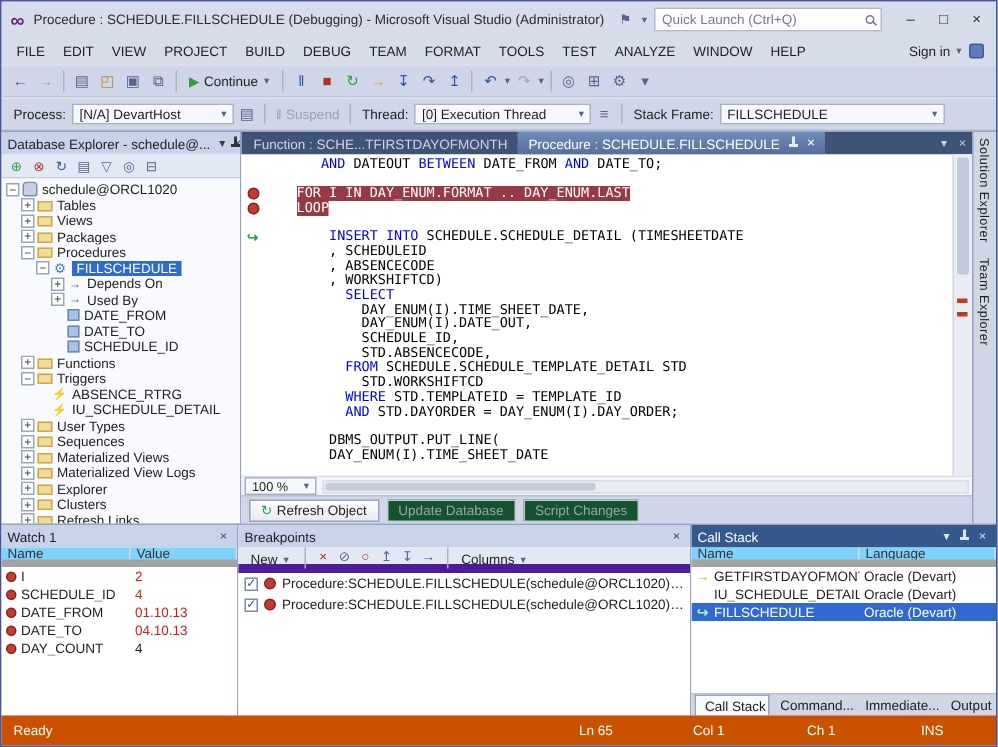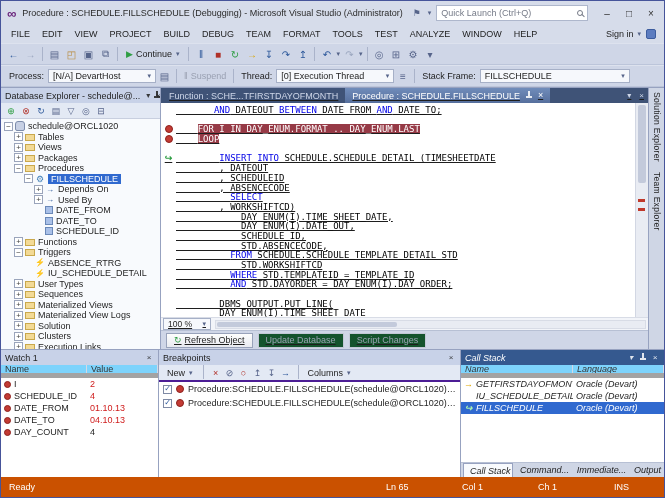--- a/index.html
+++ b/index.html
@@ -63,29 +63,29 @@
   .expander-spacer{width:11px;min-width:11px;display:inline-block;}
   .ti{width:10px;min-width:10px;height:9px;margin-right:3px;display:inline-flex;align-items:center;justify-content:center;font-size:8px;}
   .ti-db{background:#c7d0e4;border:1px solid #7d8cab;border-radius:3px 3px 2px 2px;height:10px;}
   .ti-folder{background:#f3da96;border:1px solid #c9a84c;height:7px;margin-top:1px;}
   .ti-proc{color:#3f7fb8;font-size:9px;}
   .ti-dep{color:#2b579a;}
   .ti-param{background:#a9c0e8;border:1px solid #6a88b8;width:8px;min-width:8px;height:8px;}
   .ti-trigger{color:#d86f1e;}
   .tree-label{color:#1e1e1e;}
   
-  .editor{flex:1;display:flex;flex-direction:column;min-width:0;background:#fff;text-decoration:underline;}
+  .editor{flex:1;display:flex;flex-direction:column;min-width:0;background:#fff;}
   .tabstrip{height:15px;background:#3f5377;display:flex;align-items:stretch;padding-left:1px;}
   .doc-tab{display:flex;align-items:center;padding:0 7px;gap:5px;color:#cdd6e8;white-space:nowrap;}
   .doc-tab.active{background:linear-gradient(#708cba,#566f9d);color:#fff;}
   .tab-close{font-size:9px;line-height:1;}
   .ts-icon{color:#cdd6e8;font-size:8px;display:flex;align-items:center;padding:0 4px;}
   .code-wrap{flex:1;display:flex;min-height:0;position:relative;background:#fff;}
   .code{flex:1;overflow:hidden;padding-top:2px;}
-  .code-line{height:9.7px;display:flex;}
+  .code-line{height:9.7px;display:flex;align-items:center;}
   .code-margin{width:15px;min-width:15px;display:flex;align-items:center;justify-content:center;}
   .bpdot{width:8px;height:8px;min-width:8px;border-radius:50%;background:#c33b34;border:1px solid #8e201c;display:inline-block;}
   .curarrow{color:#2f9e44;font-weight:bold;font-size:9px;line-height:1;}
   .code-text{font-family:"DejaVu Sans Mono",monospace;font-size:9px;white-space:pre;}
   .seg-p{color:#000;}
   .seg-k{color:#0000e6;}
   .seg-hw{background:#963a46;color:#fff;}
   .vscroll{width:13px;background:#e9ecf3;border-left:1px solid #d2d7e3;position:relative;}
   .vthumb{position:absolute;left:2px;right:2px;top:2px;height:78px;background:#c3cadb;border-radius:2px;}
   .vmark{position:absolute;left:2px;width:7px;height:3px;background:#c0392b;}
@@ -98,30 +98,30 @@
   .ebtn{height:15px;padding:0 7px;background:linear-gradient(#fdfdfd,#e8eaf0);border:1px solid #98a2ba;display:inline-flex;align-items:center;gap:3px;font-size:9px;font-family:inherit;color:#1e1e1e;}
   .ebtn.disabled{color:#9aa1b2;background:#14532d;border-color:#c2c8d6;}
   
   .right-strip{width:16px;background:#cfd6e5;border-left:1px solid #97a2c0;display:flex;flex-direction:column;align-items:center;padding-top:4px;gap:10px;}
   .vtab{writing-mode:vertical-rl;font-size:8.5px;color:#1e1e1e;letter-spacing:.3px;white-space:nowrap;}
   
   .bottom{height:128px;display:flex;border-top:1px solid #97a2c0;min-height:128px;}
   .panel{display:flex;flex-direction:column;min-width:0;background:#fff;}
   .panel.watch{width:158px;border-right:1px solid #97a2c0;}
   .panel.bps{width:302px;border-right:1px solid #97a2c0;}
-  .panel.cstack{flex:1;font-style:italic;}
+  .panel.cstack{flex:1;}
   .colheader{height:13px;display:flex;background:#7dd3fc;border-bottom:5px solid #a3a3a3;color:#333;}
   .col{padding:0 4px;border-right:1px solid #d3d9e6;display:flex;align-items:center;overflow:hidden;}
   .rows{flex:1;background:#fff;overflow:hidden;}
   .grid-row{display:flex;height:12px;align-items:center;background:#fff;white-space:nowrap;}
   .wcol-name{width:86px;min-width:86px;display:flex;align-items:center;gap:3px;padding:0 3px;overflow:hidden;}
   .wcol-value{flex:1;padding:0 3px;overflow:hidden;}
   .wcol-value.changed{color:#cf1c1c;}
   .wdot{width:7px;height:7px;min-width:7px;border-radius:50%;background:#c33b34;border:1px solid #8e201c;display:inline-block;}
-  .panel-toolbar{height:17px;display:flex;gap:2px;padding:0 4px;background:#e3e9f4;border-bottom:2px solid #4c1d95;}
+  .panel-toolbar{height:17px;display:flex;gap:2px;padding:0 4px;background:#e3e9f4;border-bottom:6px solid #4c1d95;}
   .ptb-btn{display:inline-flex;align-items:center;gap:3px;padding:0 4px;height:15px;}
   .bp-row{display:flex;height:14px;align-items:center;gap:4px;padding:0 4px;background:#fff;white-space:nowrap;overflow:hidden;}
   .cb{width:9px;height:9px;min-width:9px;border:1px solid #7f8aa5;background:#fff;display:inline-flex;align-items:center;justify-content:center;font-size:8px;line-height:1;color:#2b579a;}
   .bp-label{overflow:hidden;text-overflow:ellipsis;}
   .cs .cscol-name{width:112px;min-width:112px;display:flex;align-items:center;gap:3px;padding:0 3px;overflow:hidden;}
   .cs .cscol-lang{flex:1;padding:0 3px;overflow:hidden;}
   .cs.selected{background:#3069cf;color:#fff;}
   .csmark{width:9px;min-width:9px;font-size:9px;font-weight:bold;line-height:1;display:inline-flex;justify-content:center;}
   .btabs{height:15px;display:flex;align-items:stretch;background:#cfd6e5;border-top:1px solid #b7c0d4;padding-left:2px;gap:1px;}
   .btab{display:flex;align-items:center;padding:0 6px;color:#1e1e1e;white-space:nowrap;overflow:hidden;}
@@ -347,31 +347,31 @@
             <span class="tree-label">Materialized Views</span>
           </div>
           <div class="tree-row" style="padding-left: 13px;">
             <span class="expander">+</span>
             <span class="ti ti-folder"></span>
             <span class="tree-label">Materialized View Logs</span>
           </div>
           <div class="tree-row" style="padding-left: 13px;">
             <span class="expander">+</span>
             <span class="ti ti-folder"></span>
-            <span class="tree-label">Solution</span>
+            <span class="tree-label">Explorer</span>
           </div>
           <div class="tree-row" style="padding-left: 13px;">
             <span class="expander">+</span>
             <span class="ti ti-folder"></span>
             <span class="tree-label">Clusters</span>
           </div>
           <div class="tree-row" style="padding-left: 13px;">
             <span class="expander">+</span>
             <span class="ti ti-folder"></span>
-            <span class="tree-label">Execution Links</span>
+            <span class="tree-label">Refresh Links</span>
           </div>
         </div>
     </div>
 
     <div class="editor">
       <div class="tabstrip">
         <div class="tb-items" style="display:flex;align-items:stretch;">
             <div class="doc-tab">
               <span class="tab-label">Function : SCHE...TFIRSTDAYOFMONTH</span>
             </div>
@@ -412,37 +412,33 @@
               <span class="code-text"></span>
             </div>
             <div class="code-line">
               <span class="code-margin">
                 <span class="curarrow">↪</span>
               </span>
               <span class="code-text"><span class="seg-p">        </span><span class="seg-k">INSERT INTO</span><span class="seg-p"> SCHEDULE.SCHEDULE_DETAIL (TIMESHEETDATE</span></span>
             </div>
             <div class="code-line">
               <span class="code-margin"></span>
-              <span class="code-text"><span class="seg-p">        , DATEOUT</span></span>
-            </div>
-            <div class="code-line">
-              <span class="code-margin"></span>
               <span class="code-text"><span class="seg-p">        , SCHEDULEID</span></span>
             </div>
             <div class="code-line">
               <span class="code-margin"></span>
               <span class="code-text"><span class="seg-p">        , ABSENCECODE</span></span>
             </div>
             <div class="code-line">
               <span class="code-margin"></span>
+              <span class="code-text"><span class="seg-p">        , WORKSHIFTCD)</span></span>
+            </div>
+            <div class="code-line">
+              <span class="code-margin"></span>
               <span class="code-text"><span class="seg-p">          </span><span class="seg-k">SELECT</span></span>
-            </div>
-            <div class="code-line">
-              <span class="code-margin"></span>
-              <span class="code-text"><span class="seg-p">        , WORKSHIFTCD)</span></span>
             </div>
             <div class="code-line">
               <span class="code-margin"></span>
               <span class="code-text"><span class="seg-p">            DAY_ENUM(I).TIME_SHEET_DATE,</span></span>
             </div>
             <div class="code-line">
               <span class="code-margin"></span>
               <span class="code-text"><span class="seg-p">            DAY_ENUM(I).DATE_OUT,</span></span>
             </div>
             <div class="code-line">

